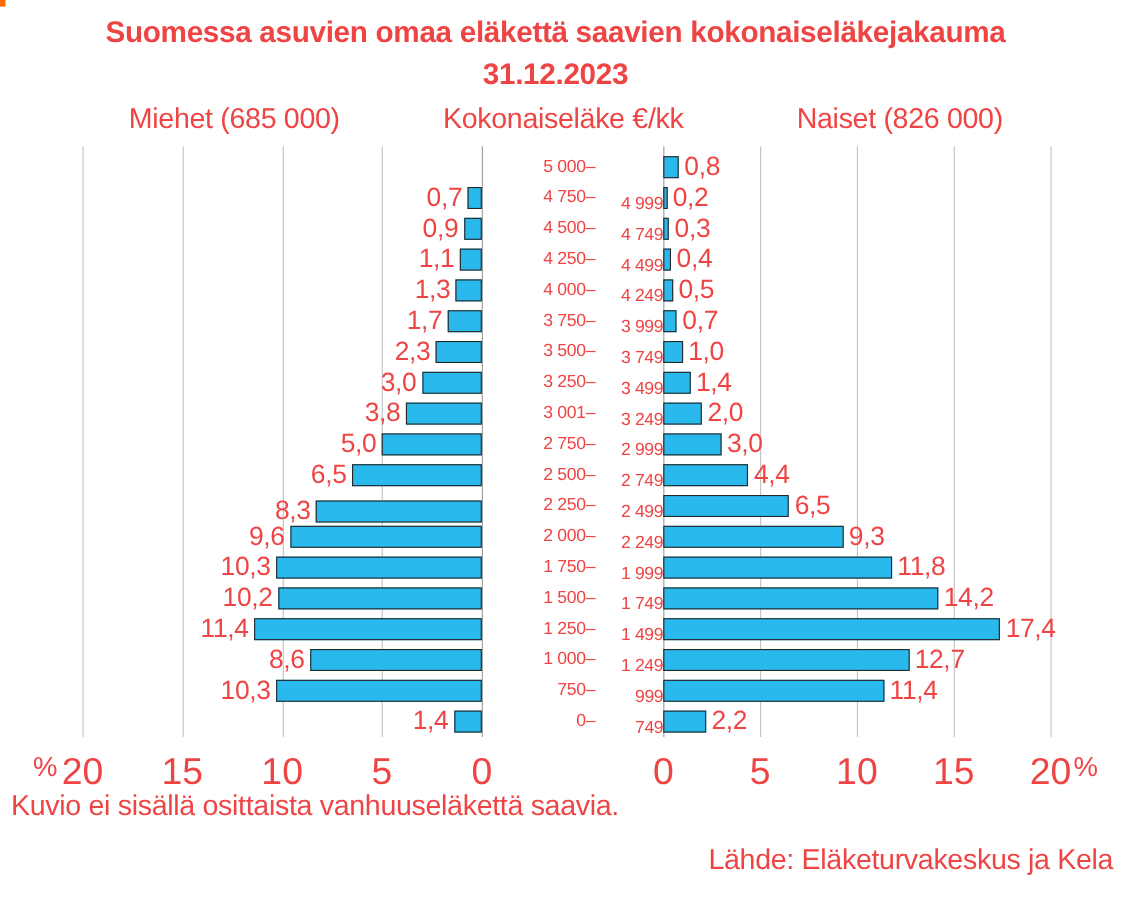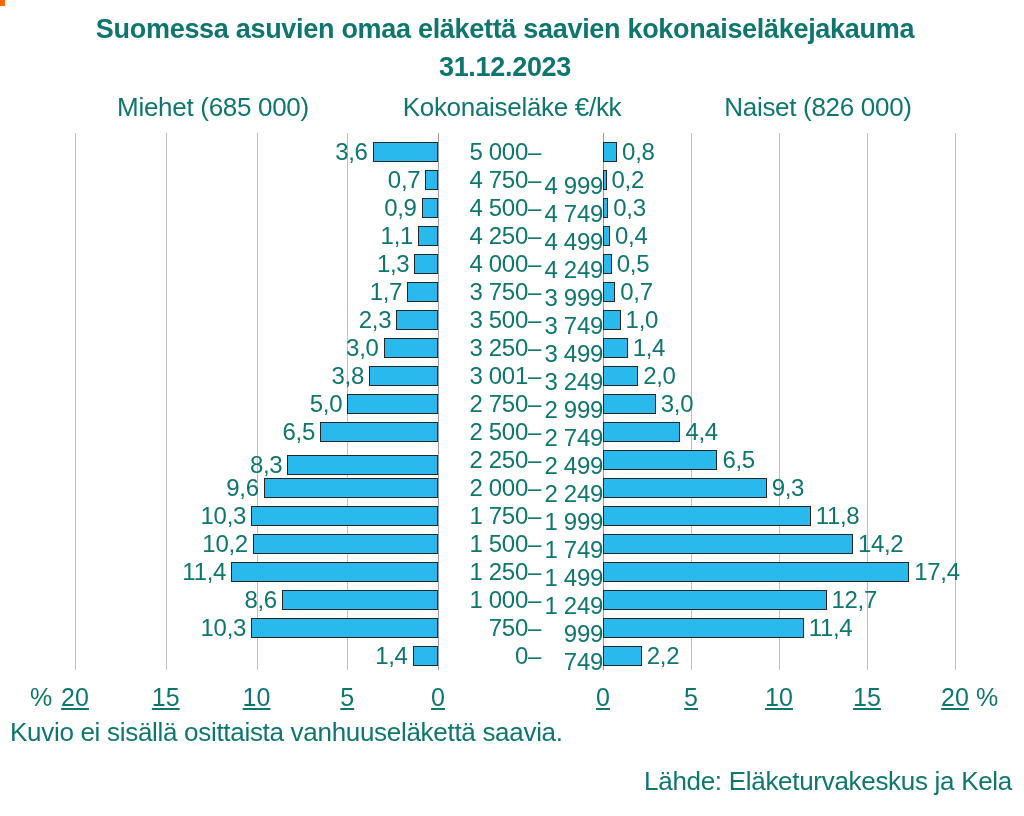--- a/index.html
+++ b/index.html
@@ -1,40 +1,40 @@
 <!DOCTYPE html>
 <html><head>
 <meta charset="utf-8">
 <style>
   html,body{margin:0;padding:0;background:#fff;}
   .stage{
     position:relative;width:1024px;height:816px;background:#ffffff;
-    font-family:"Liberation Sans", sans-serif;color:#0f766e;overflow:hidden;
+    font-family:"Liberation Sans", sans-serif;color:#ef4444;overflow:hidden;
   }
   .corner-mark{position:absolute;left:0;top:0;width:5px;height:6px;background:#ff6a00;}
   .title1,.title2{position:absolute;left:0;width:1010px;text-align:center;font-weight:bold;font-size:27px;letter-spacing:-0.3px;}
   .title1{top:14px;}
   .title2{top:52px;}
   .hdr{position:absolute;top:92px;font-size:26px;text-align:center;letter-spacing:-0.3px;}
   #hdr-men{left:63px;width:300px;}
   #hdr-center{left:362px;width:300px;}
   #hdr-women{left:668px;width:300px;}
   #plot,#axis{position:absolute;left:0;top:0;width:1024px;height:816px;pointer-events:none;}
   .gridline{position:absolute;top:133px;height:537px;width:1px;background:#c0c0c0;}
   .zeroaxis{position:absolute;top:133px;height:537px;width:1px;background:#9a9a9a;}
   .mrow{position:absolute;left:0;width:438px;height:28px;display:flex;align-items:center;justify-content:flex-end;}
   .wrow{position:absolute;left:603px;width:421px;height:28px;display:flex;align-items:center;justify-content:flex-start;}
-  .crow{position:absolute;left:438px;width:165px;height:28px;display:flex;align-items:center;font-size:24px;letter-spacing:-0.3px;}
+  .crow{position:absolute;left:438px;width:165px;height:28px;display:flex;align-items:center;font-size:16px;letter-spacing:-0.3px;}
   .crow .lo{flex:1;text-align:right;white-space:pre;}
   .crow .hi{width:62px;text-align:right;white-space:pre;margin-top:11px;}
   .bar{height:20px;background:#29b9ec;border:1px solid #262626;box-sizing:border-box;flex:0 0 auto;}
   .val{font-size:24px;letter-spacing:-0.3px;}
   .mrow .val{margin-right:5px;}
   .wrow .val{margin-left:5px;}
-  .tick{position:absolute;top:683px;width:80px;text-align:center;font-size:25px;text-decoration:underline;}
+  .tick{position:absolute;top:683px;width:80px;text-align:center;font-size:34px;}
   .unit{position:absolute;top:683px;font-size:25px;}
   #unit-left{left:30px;}
   #unit-right{left:976px;}
   .footnote{position:absolute;left:10px;top:717px;font-size:26px;letter-spacing:-0.3px;}
   .source{position:absolute;right:12px;top:766px;font-size:26px;letter-spacing:-0.3px;}
 </style>
 </head>
 <body>
 
 <div class="stage">
@@ -48,24 +48,20 @@
       <div class="gridline" style="left: 347.25px;"></div>
       <div class="gridline" style="left: 691px;"></div>
       <div class="gridline" style="left: 256.5px;"></div>
       <div class="gridline" style="left: 779px;"></div>
       <div class="gridline" style="left: 165.75px;"></div>
       <div class="gridline" style="left: 867px;"></div>
       <div class="gridline" style="left: 75px;"></div>
       <div class="gridline" style="left: 955px;"></div>
       <div class="zeroaxis" style="left: 438px;"></div>
       <div class="zeroaxis" style="left: 603px;"></div>
-      <div class="mrow" style="top: 138px;">
-        <span class="val">3,6</span>
-        <span class="bar" style="width: 65.34px; background: rgb(41, 185, 236);"></span>
-      </div>
       <div class="crow" style="top: 138px;">
         <span class="lo">5 000–</span>
         <span class="hi"></span>
       </div>
       <div class="wrow" style="top: 138px;">
         <span class="bar" style="width: 14.08px; background: rgb(41, 185, 236);"></span>
         <span class="val">0,8</span>
       </div>
       <div class="mrow" style="top: 166px;">
         <span class="val">0,7</span>

